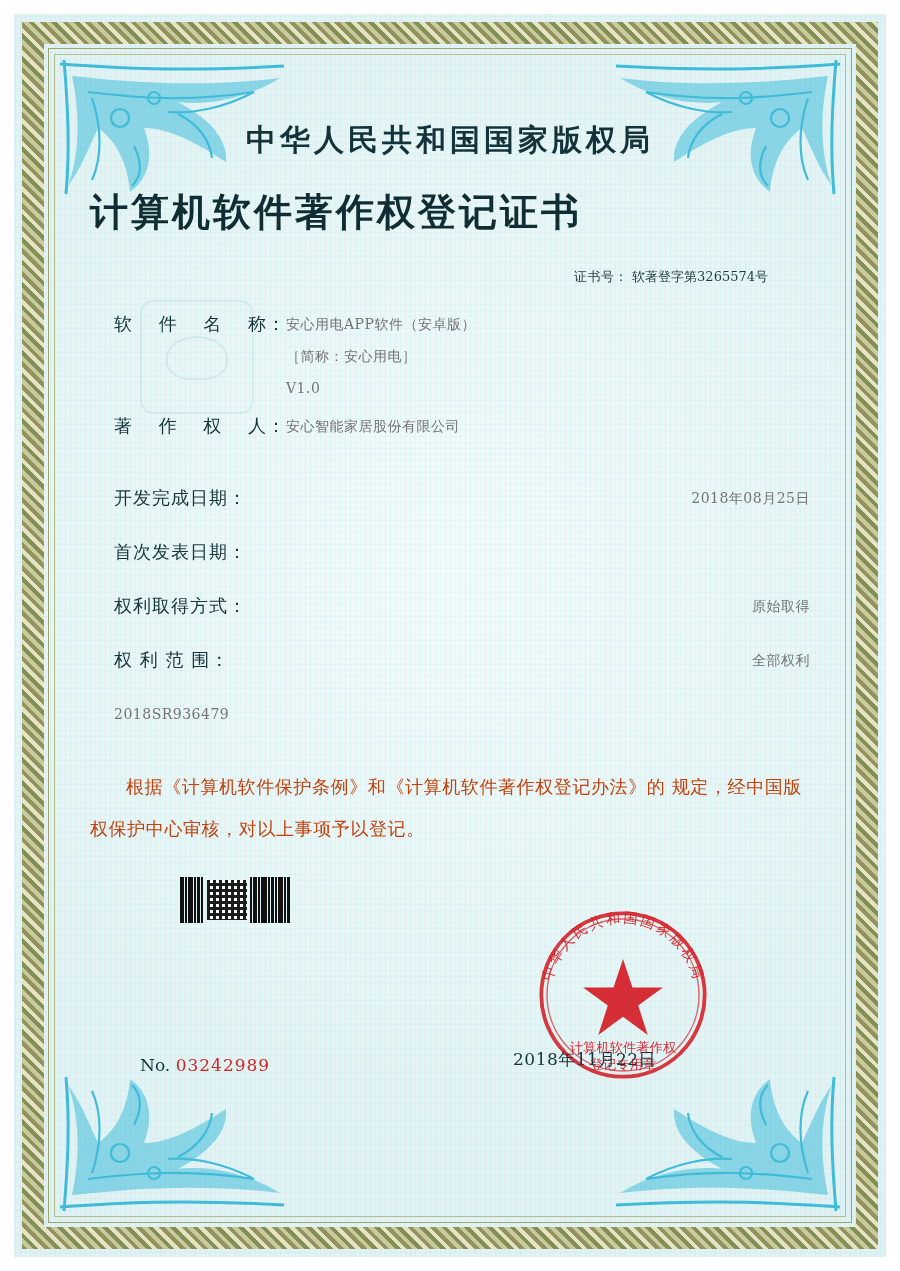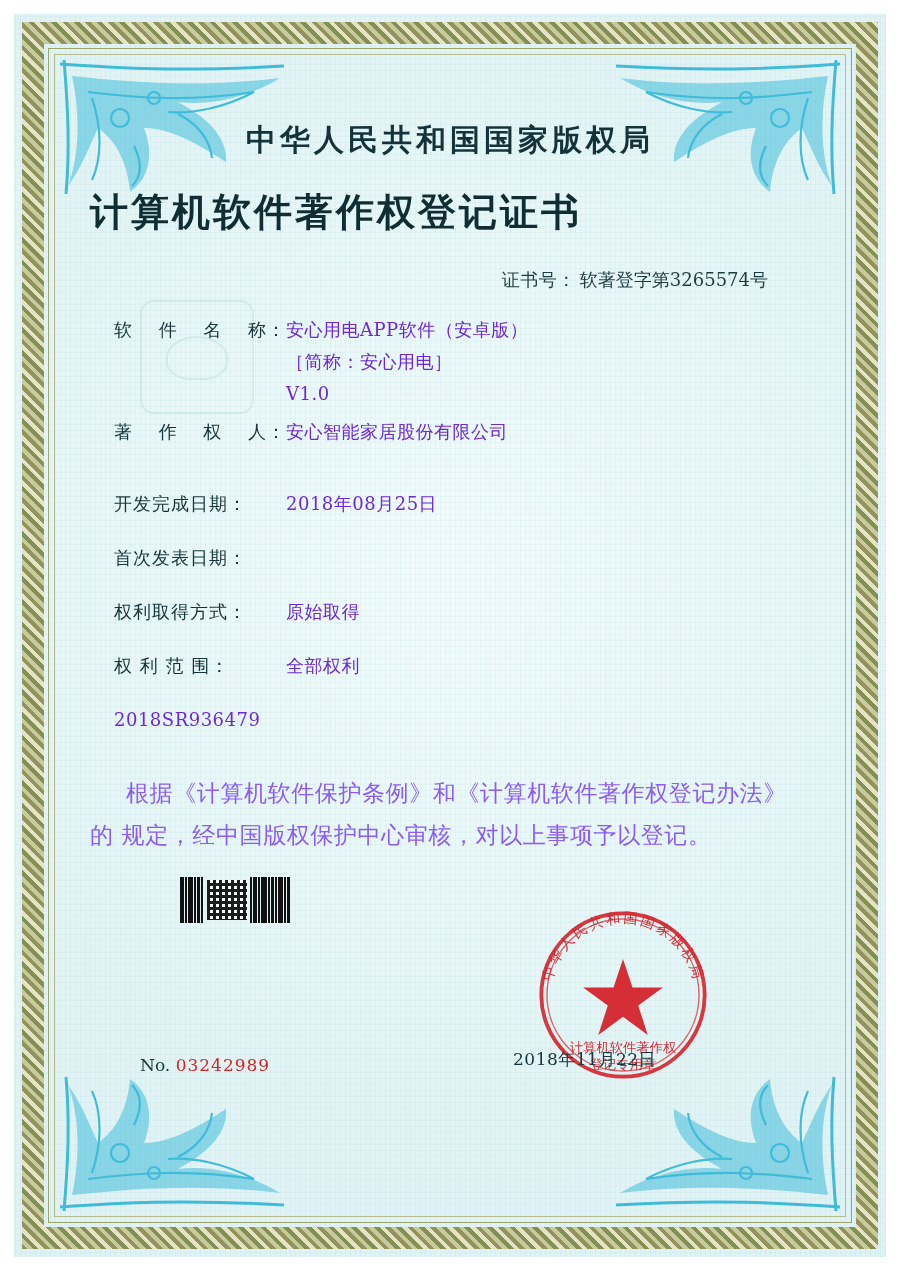--- a/index.html
+++ b/index.html
@@ -102,21 +102,21 @@
     font-size: 38px;
     letter-spacing: 3px;
     color: #0f2d33;
     font-weight: 700;
     margin-top: 26px;
     font-family: "DejaVu Serif", serif;
   }
   .cert-no {
     margin-top: 30px;
     text-align: right;
-    font-size: 18px;
+    font-size: 13px;
     color: #1d3b42;
     padding-right: 42px;
     letter-spacing: 0.5px;
   }
   .cert-no .label { margin-right: 4px; }
   .cert-no .value { letter-spacing: 0px; }
 
   .fields {
     margin-top: 22px;
     padding-left: 24px;
@@ -132,35 +132,35 @@
     font-size: 18px;
     color: #16343b;
     letter-spacing: 1px;
     line-height: 32px;
   }
   .f-label.spread {
     display: flex;
     justify-content: space-between;
   }
   .f-value {
-    font-size: 18px;
-    color: #6d28d9;
+    font-size: 14px;
+    color: #737373;
     line-height: 32px;
     letter-spacing: 0.5px;
   }
   .f-value .ln { display: block; }
   .f-value .mono { font-family: "DejaVu Serif", serif; letter-spacing: 0.5px; }
 
   .block-2 { margin-top: 40px; }
-  .block-2 .field-row { margin-bottom: 22px; }
+  .block-2 .field-row { margin-bottom: 22px; justify-content: space-between; }
 
   .statement {
     margin-top: 36px;
-    font-size: 23px;
-    color: #8b5cf6;
+    font-size: 18px;
+    color: #c2410c;
     line-height: 42px;
     letter-spacing: 0.6px;
     text-indent: 36px;
     padding-right: 8px;
   }
 
   
   .barcode {
     position: absolute;
     left: 180px;

